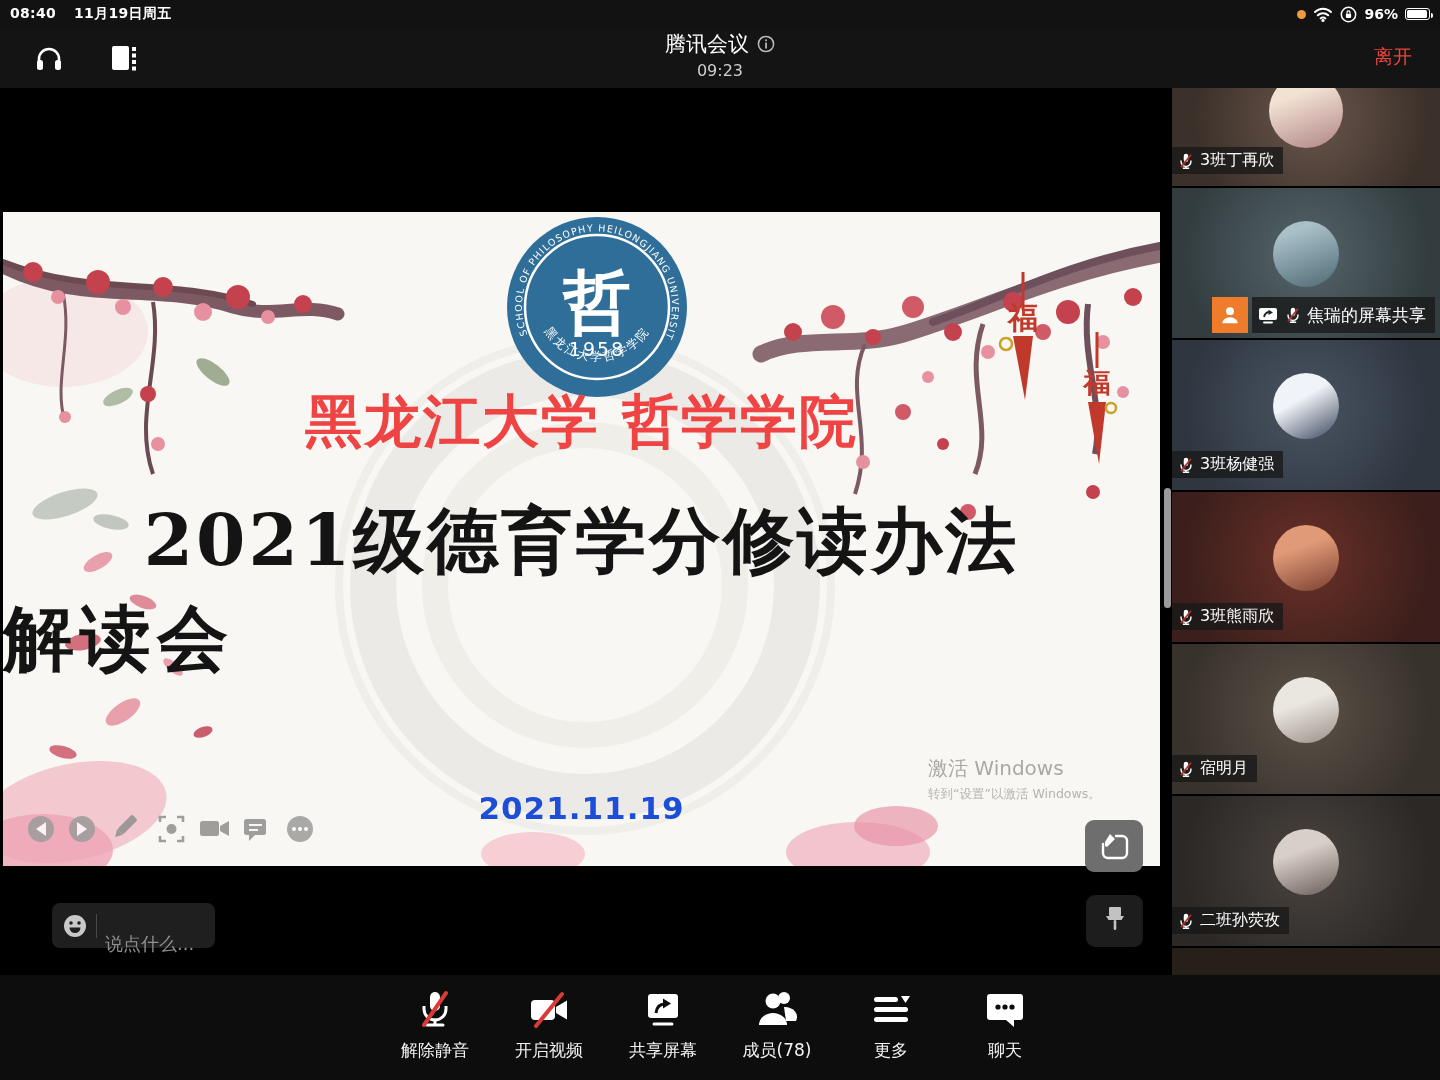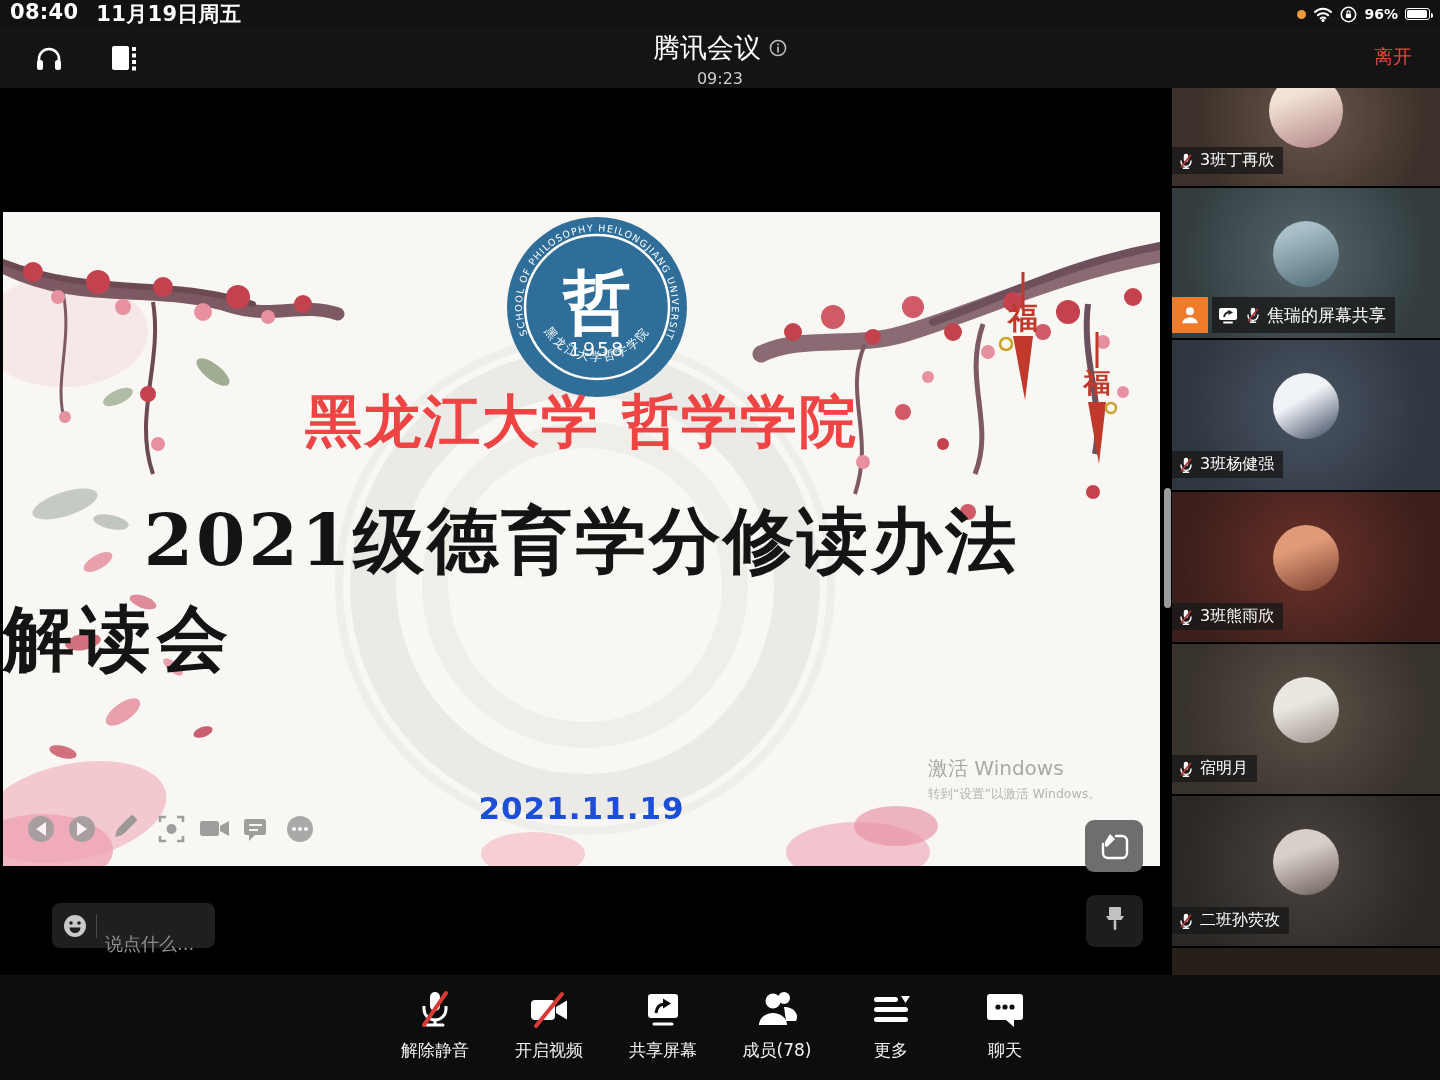--- a/index.html
+++ b/index.html
@@ -3,33 +3,33 @@
 <meta charset="utf-8">
 <style>
   * { margin:0; padding:0; box-sizing:border-box; }
   html,body { background:#000; }
   .screen { position:relative; width:1440px; height:1080px; background:#000; overflow:hidden;
             font-family:"DejaVu Sans", sans-serif; color:#fff; }
 
   
   .status-bar { position:absolute; left:0; top:0; width:1440px; height:28px; background:#121212;
                 display:flex; align-items:center; justify-content:space-between; padding:0 10px; }
-  .status-left { display:flex; gap:18px; font-size:21px; font-weight:700; letter-spacing:.3px; }
+  .status-left { display:flex; gap:18px; font-size:14px; font-weight:700; letter-spacing:.3px; }
   .status-right { display:flex; align-items:center; gap:7px; font-size:14px; font-weight:700; }
   .mic-dot { width:9px; height:9px; border-radius:50%; background:#f09a3c; }
   .battery-body { position:relative; width:25px; height:12px; border:1.5px solid #fff; border-radius:3px; }
   .battery-fill { position:absolute; left:1px; top:1px; bottom:1px; width:20px; background:#fff; border-radius:1.5px; }
   .battery-nub { position:absolute; right:-4px; top:3.5px; width:2.5px; height:5px; background:#fff; border-radius:0 2px 2px 0; }
 
   
   .meet-header { position:absolute; left:0; top:28px; width:1440px; height:60px; background:#141414; }
   .hdr-btn { position:absolute; top:14px; width:34px; height:32px; display:flex; align-items:center; justify-content:center; }
   .hdr-headphones { left:32px; } .hdr-viewswitch { left:106px; }
   .hdr-center { position:absolute; left:0; right:0; top:2px; text-align:center; }
-  .hdr-title-row { display:inline-flex; align-items:center; gap:8px; font-size:27px; font-weight:400; }
+  .hdr-title-row { display:inline-flex; align-items:center; gap:8px; font-size:21px; font-weight:400; }
   .hdr-timer { font-size:16px; color:#cfcfcf; margin-top:3px; }
   .leave-btn { position:absolute; right:28px; top:16px; font-size:19px; color:#e8453c; }
 
   
   .main { position:absolute; left:0; top:88px; width:1172px; height:887px; background:#000; }
 
   .slide { position:absolute; left:3px; top:124px; width:1157px; height:654px; background:#f8f7f3; overflow:hidden; }
   .slide-decor { position:absolute; left:0; top:0; }
   .slide-logo { position:absolute; left:501px; top:2px; width:186px; height:186px; }
   .school-line { position:absolute; left:0; top:172px; width:100%; text-align:center;
@@ -74,21 +74,21 @@
             border-radius:50%; }
   .t1 .avatar { top:-14px; width:74px; height:74px; }
   .a1 { background:linear-gradient(160deg,#f2e2d4 30%,#b08486); }
   .a2 { background:linear-gradient(160deg,#a9c0c8 20%,#4e6a74); }
   .a3 { background:linear-gradient(150deg,#f0f3f7 40%,#39455c); }
   .a4 { background:linear-gradient(160deg,#e09a78 35%,#7a4030); }
   .a5 { background:linear-gradient(160deg,#eae6e0 40%,#9a9088); }
   .a6 { background:linear-gradient(160deg,#d8cfc8 35%,#6a5f58); }
   .name-tag { position:absolute; left:0; bottom:12px; display:flex; align-items:center; gap:5px;
               background:rgba(24,24,24,.78); height:27px; padding:0 9px 0 5px; font-size:16px; color:#fff; }
-  .tag-row { position:absolute; left:0; bottom:5px; display:flex; align-items:flex-start; }
+  .tag-row { position:absolute; left:0; bottom:5px; display:flex; align-items:flex-start;padding-left:40px; }
   .host-badge { width:36px; height:36px; background:#ef7c2a; display:flex; align-items:center; justify-content:center; }
   .tag-row .name-tag { position:static; height:36px; font-size:17px; margin-left:4px; }
 
   
   .bottom-bar { position:absolute; left:0; top:975px; width:1440px; height:105px; background:#0d0d0d;
                 display:flex; justify-content:center; align-items:flex-start; gap:26px; padding-top:12px; }
   .tool-item { width:88px; display:flex; flex-direction:column; align-items:center; gap:6px; }
   .tool-icon { width:46px; height:46px; }
   .tool-label { font-size:17px; color:#f2f2f2; white-space:nowrap; }
 </style>

